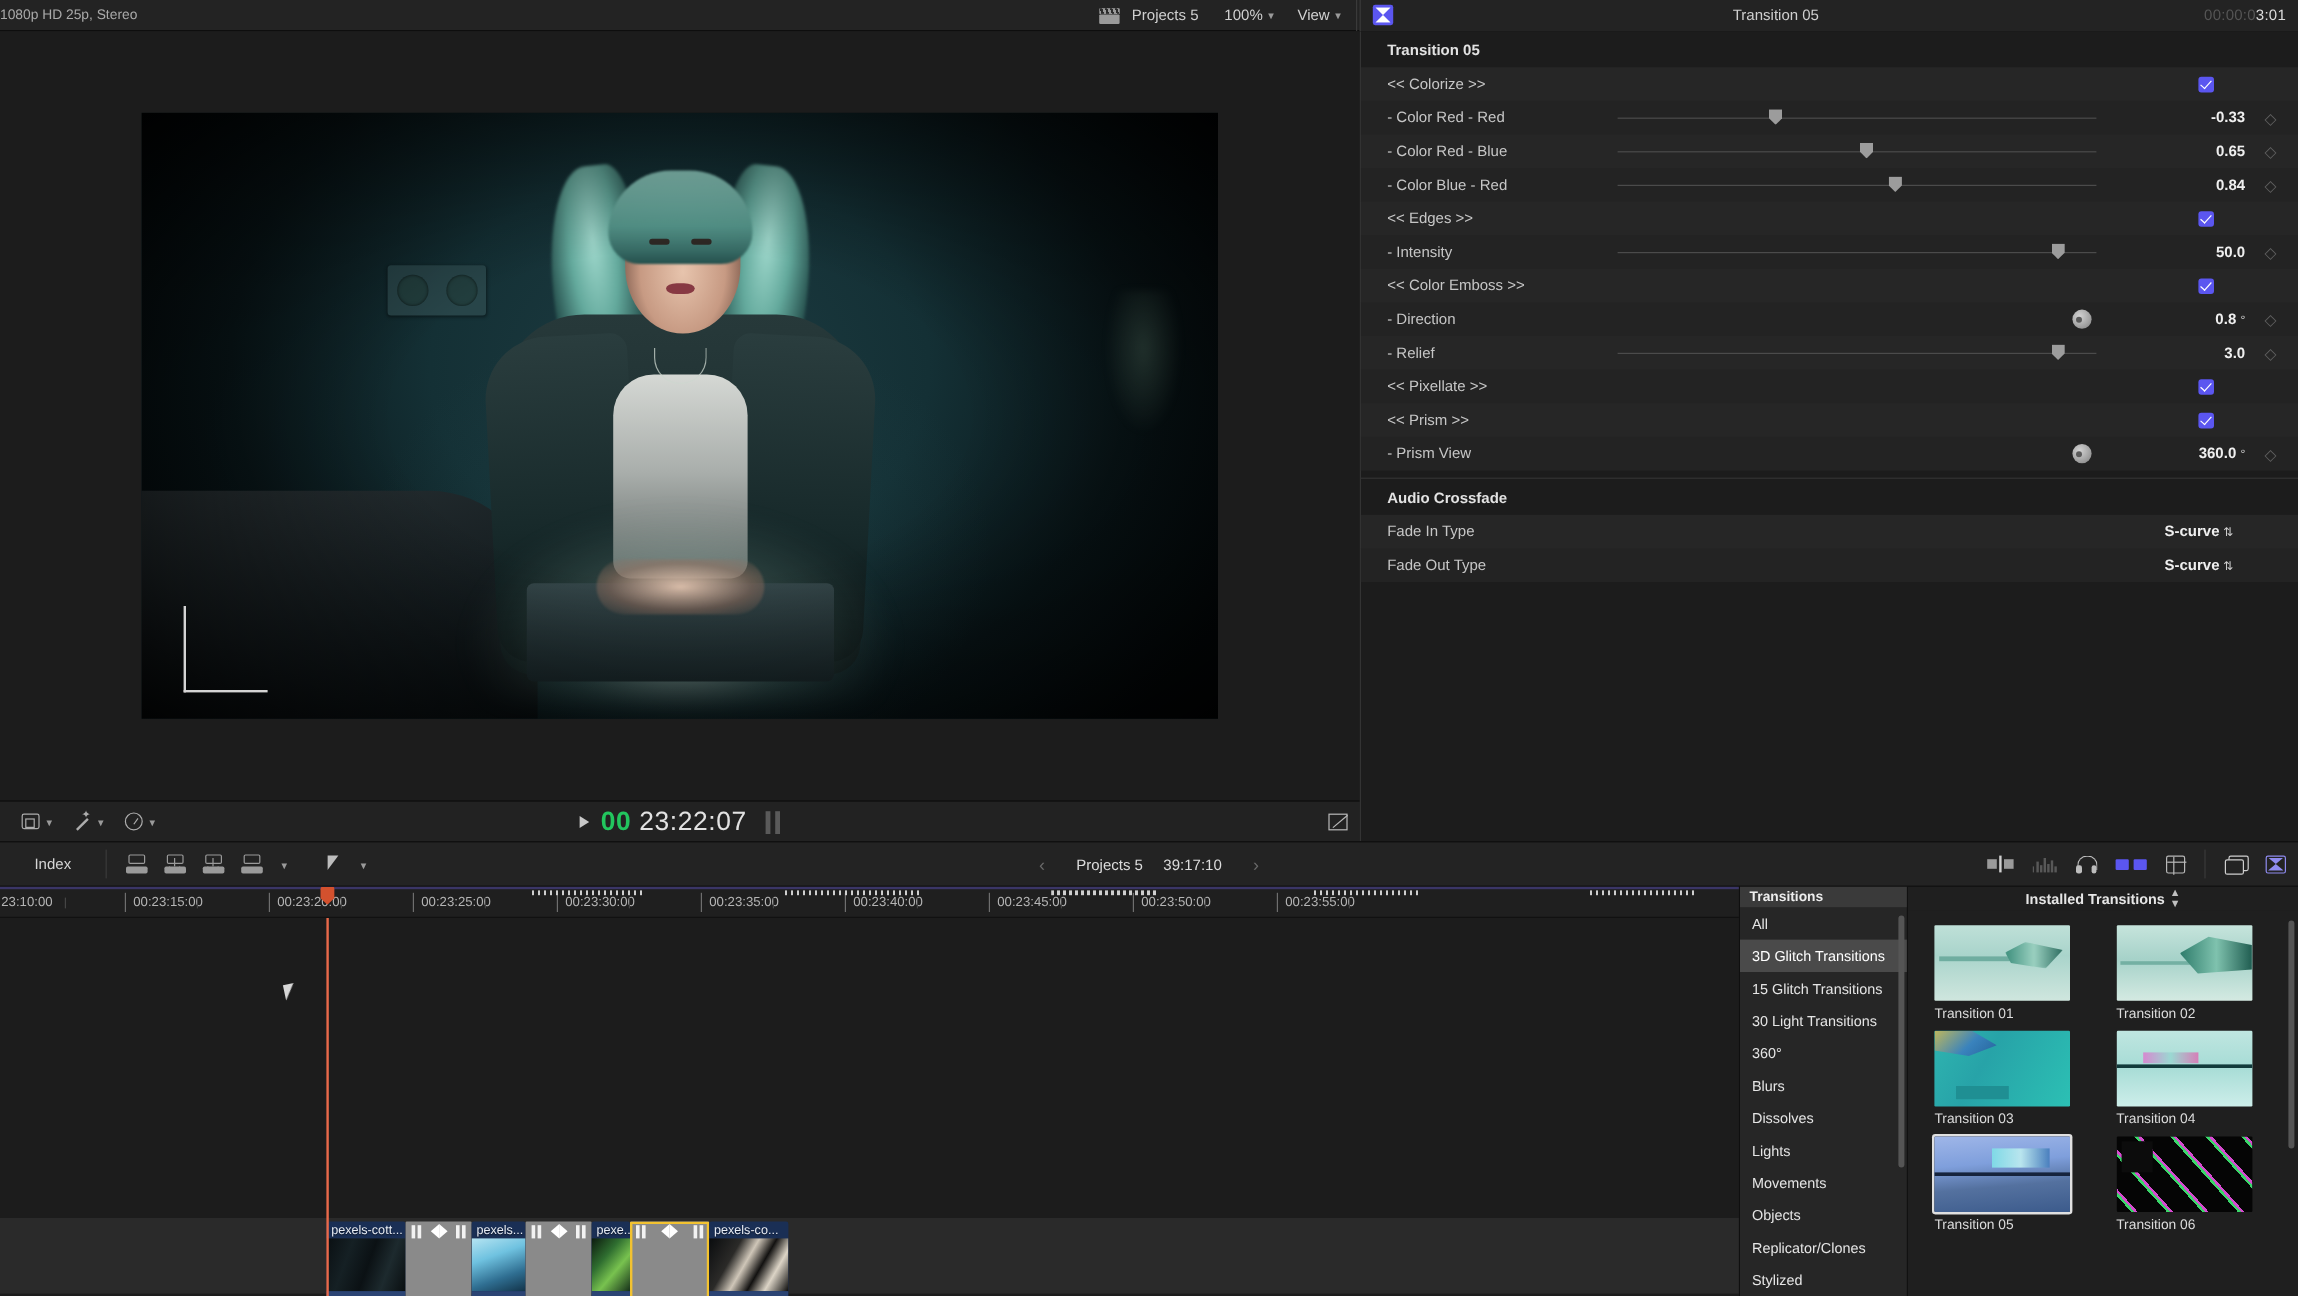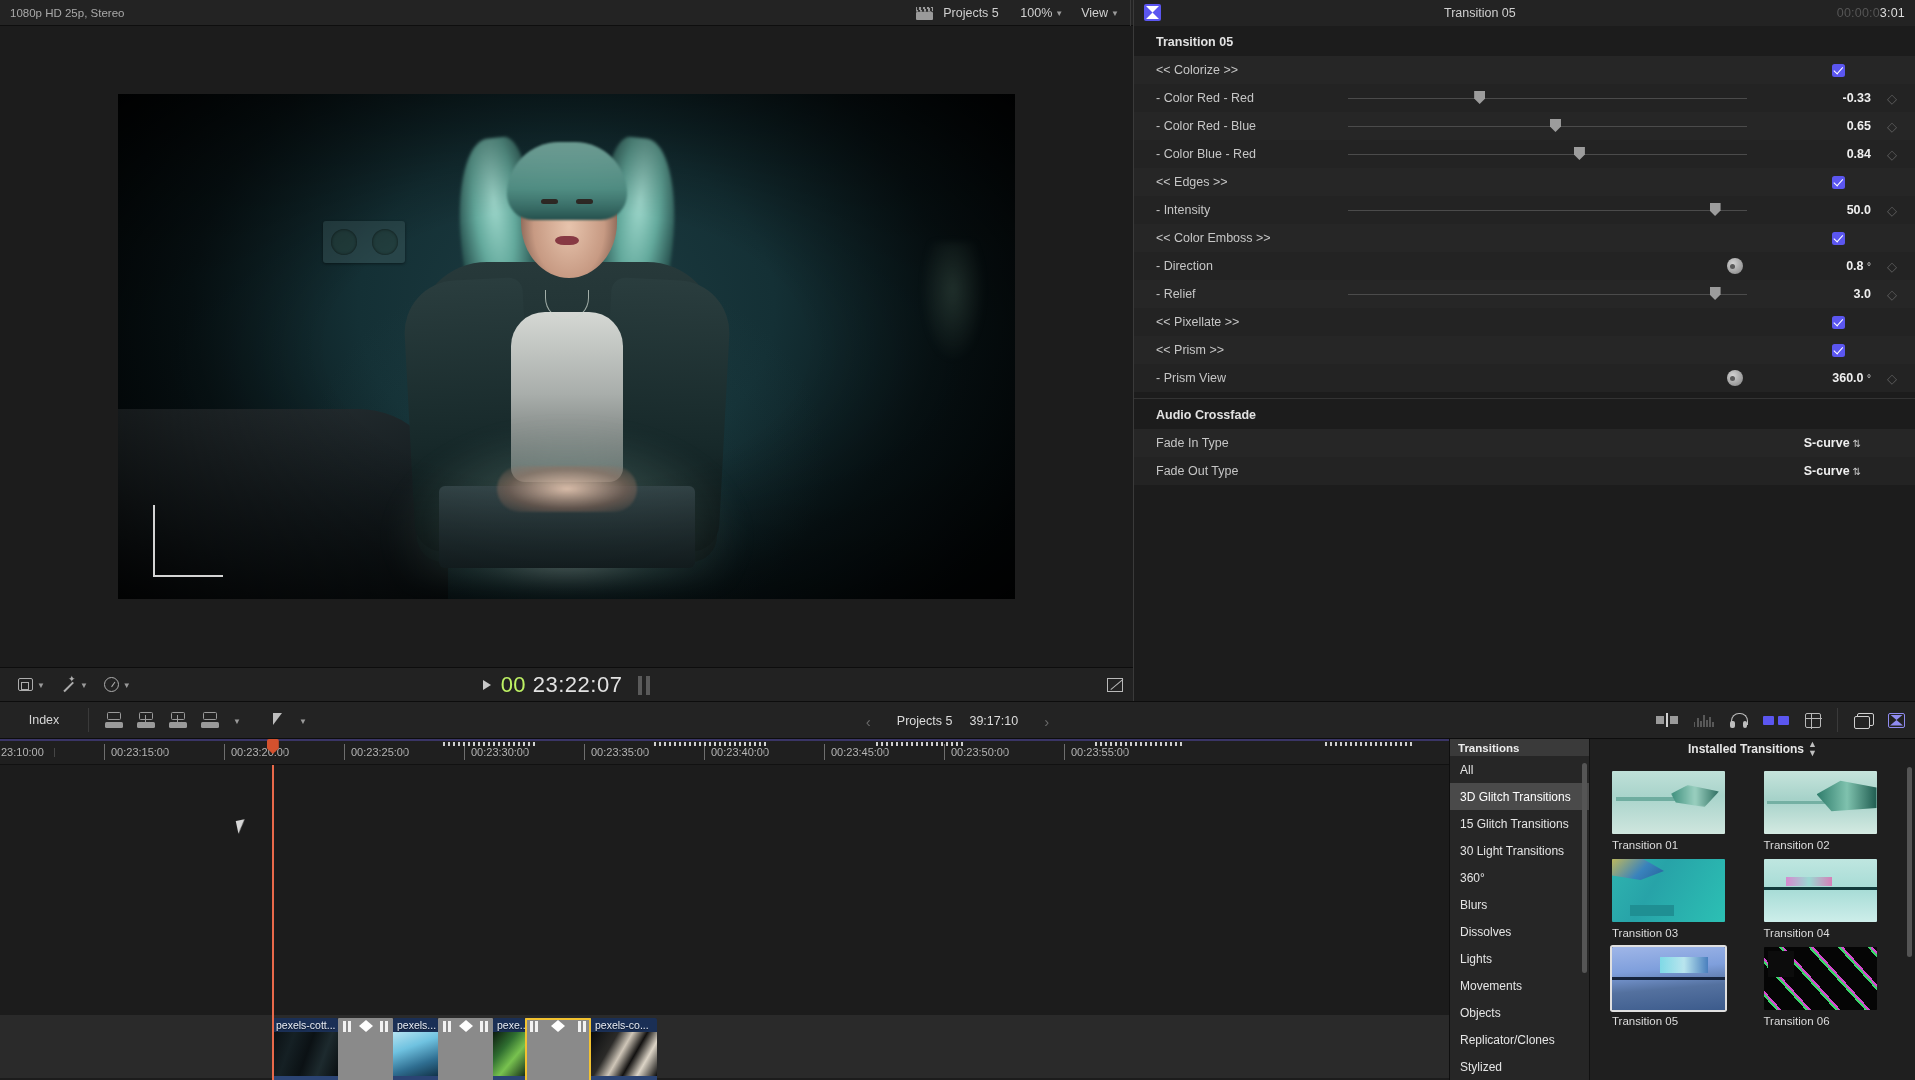--- a/index.html
+++ b/index.html
@@ -12,21 +12,21 @@
   }
   .app { position: relative; width: 1915px; height: 1080px; display: flex; flex-direction: column; }
 
   
   .topbar {
     height: 26px; background: #232323;
     display: flex; align-items: center;
     border-bottom: 1px solid #0e0e0e;
     flex: none; position: relative;
   }
-  .tb-left { font-size: 11.5px; color: #a9a9a9; padding-left: 10px; white-space: nowrap; }
+  .tb-left { font-size: 11.5px; color: #a9a9a9; white-space: nowrap; }
   .tb-center {
     position: absolute; left: 0; right: 0; top: 0; height: 26px;
     display: flex; align-items: center; justify-content: center; gap: 10px;
     pointer-events: none;
   }
   .tb-center > * { pointer-events: auto; }
   .tb-proj-title { font-size: 12.5px; color: #cfcfcf; }
   .clapper { width: 17px; height: 13px; position: relative; display:inline-block; }
   .clapper .body { position:absolute; left:0; bottom:0; width:17px; height:8px; background:#9a9a9a; border-radius:1px; }
   .clapper .top { position:absolute; left:0; top:0; width:17px; height:5px; background:#9a9a9a; border-radius:1px;
@@ -165,21 +165,21 @@
   .wand::before{content:"";position:absolute;left:1px;top:9px;width:13px;height:1.6px;background:#adadad;transform:rotate(-45deg);}
   .wand::after{content:"\2726";position:absolute;left:7px;top:-3px;font-size:9px;color:#adadad;}
   .gauge { width:15px; height:15px; border:1.4px solid #adadad; border-radius:50%; position:relative;}
   .gauge::after{content:"";position:absolute;left:6.5px;top:3px;width:1.4px;height:6px;background:#adadad;transform:rotate(35deg);transform-origin:bottom;}
   .tc-center {
     position:absolute; left:0; right:0; top:0; height:34px;
     display:flex; align-items:center; justify-content:center; gap:10px; pointer-events:none;
   }
   .play-tri { width:0;height:0;border-left:8px solid #c8c8c8;border-top:5px solid transparent;border-bottom:5px solid transparent;}
   .big-tc { font-size: 22px; letter-spacing: .5px; }
-  .big-tc .dim { color: #bef264; }
+  .big-tc .dim { color: #22c55e; font-weight: bold; }
   .big-tc .bright { color: #e2e2e2; }
   .pausebars { display:flex; gap:4px; margin-left:6px; }
   .pausebars i { width:4px; height:19px; background:#5a5a5a; display:block;}
   .expand-ic { margin-left:auto; width:16px;height:14px;border:1.4px solid #b9b9b9; position:relative;}
   .expand-ic::after{content:"";position:absolute;left:1px;top:5px;width:16px;height:1.4px;background:#b9b9b9;transform:rotate(-40deg);}
 
   
   .inspector {
     width: 782px; background: #1c1c1c; border-left: 1px solid #3a3a3a;
     display: flex; flex-direction: column; overflow: hidden;

